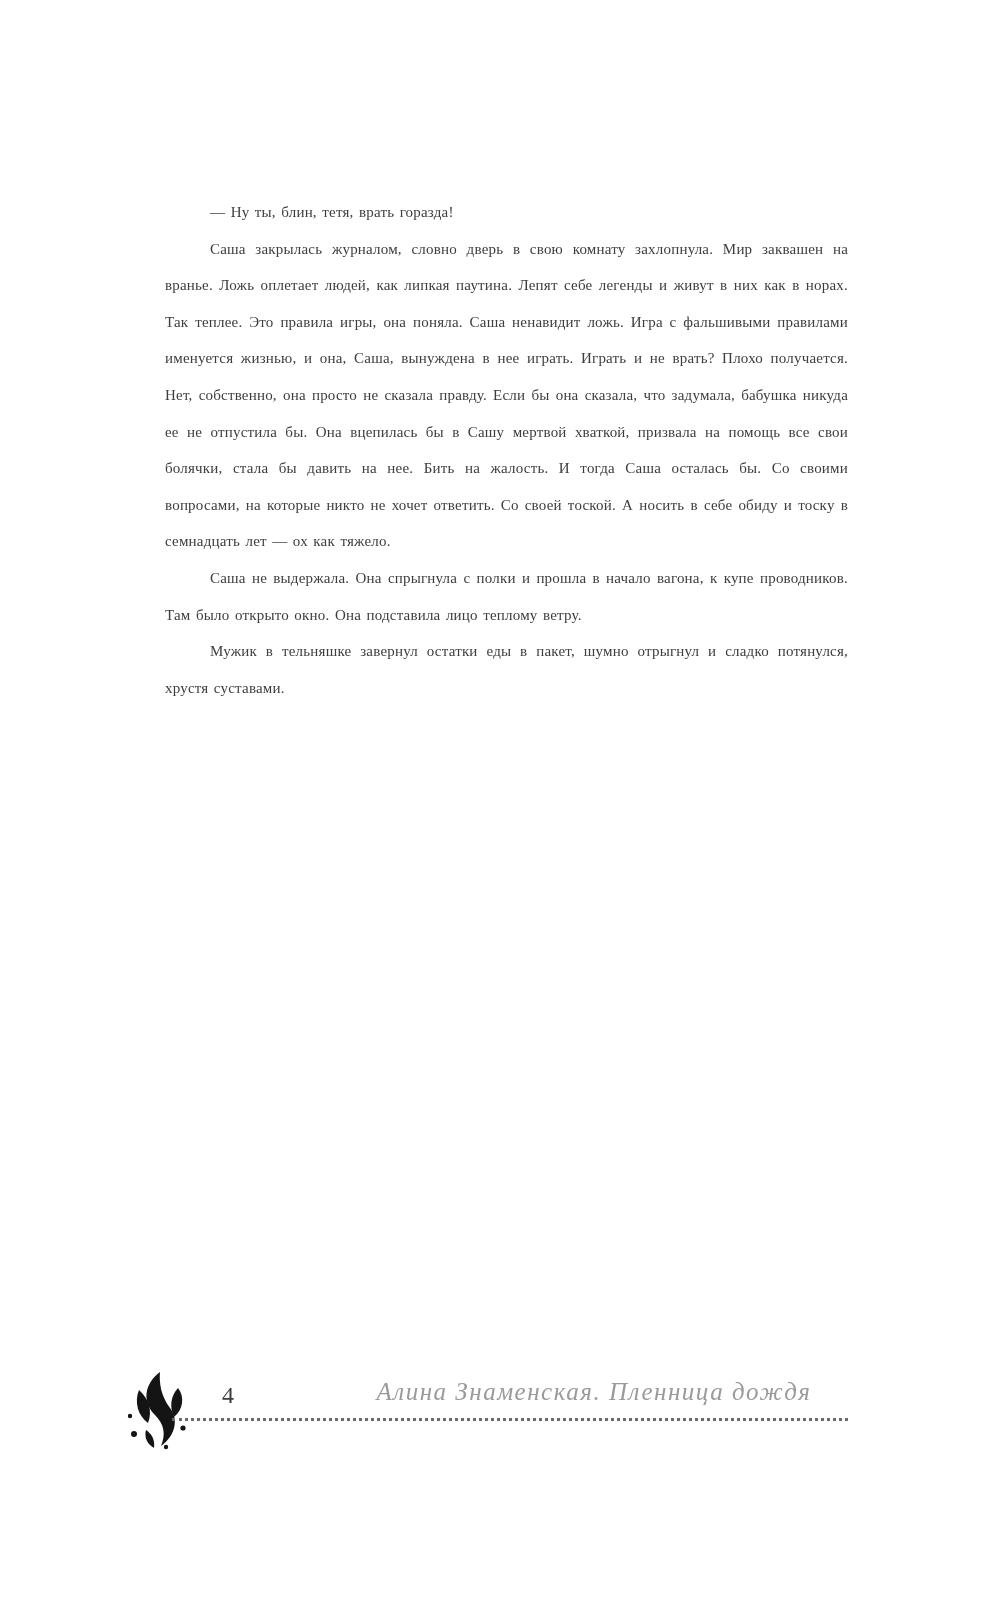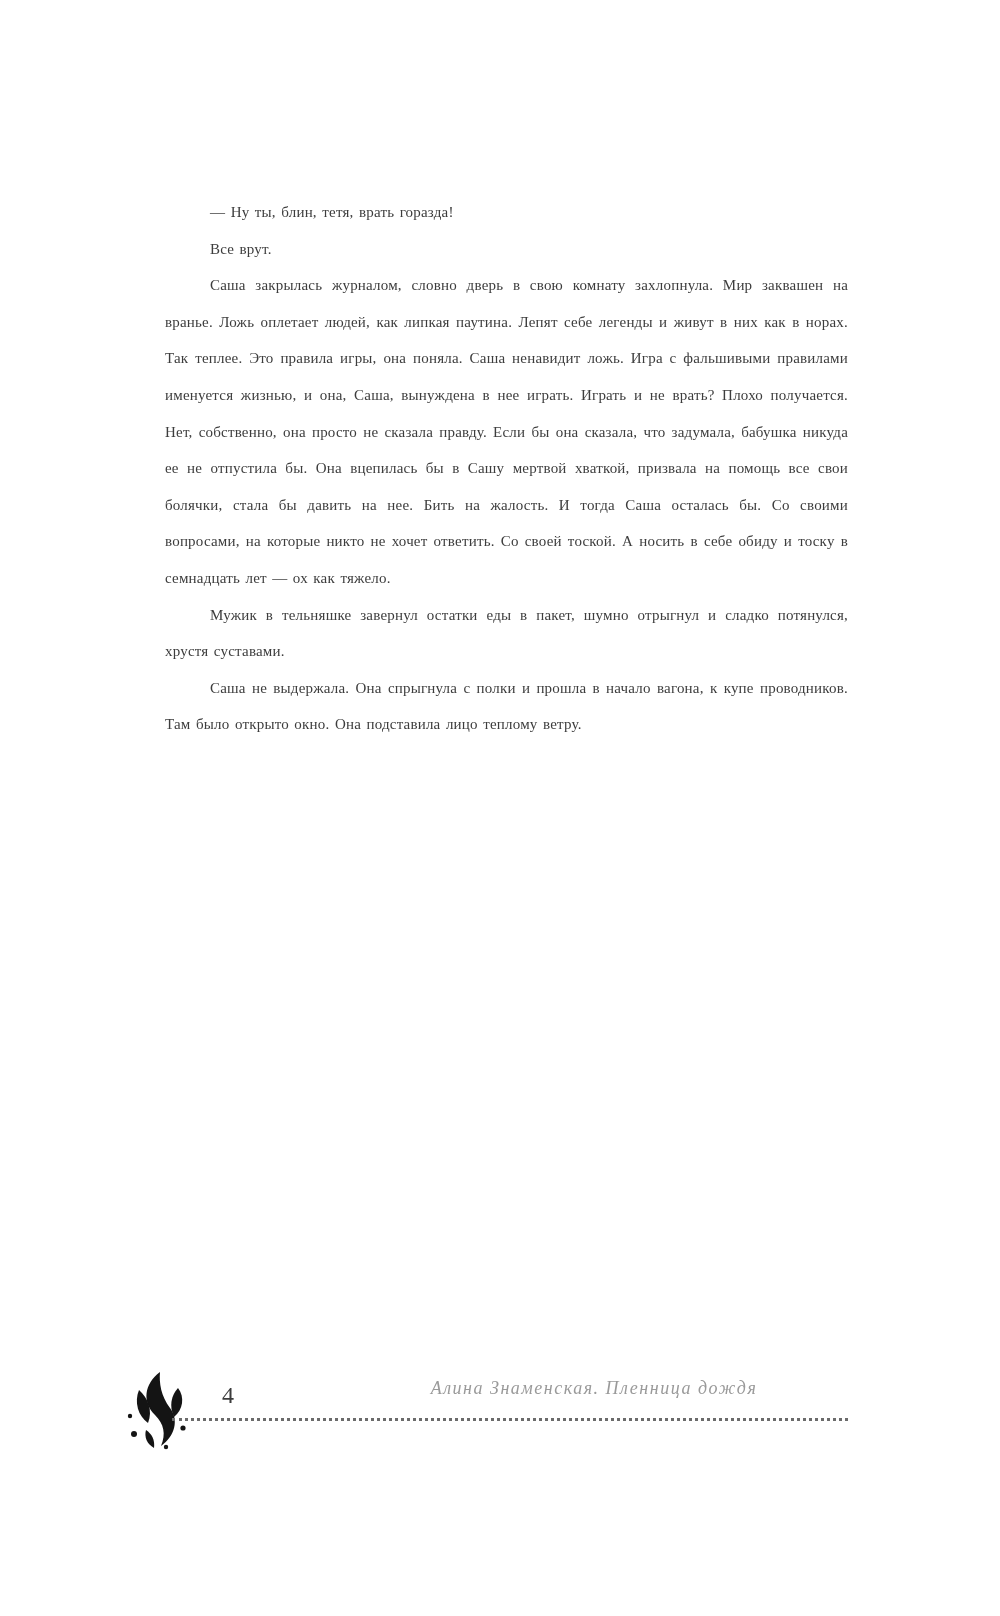--- a/index.html
+++ b/index.html
@@ -57,45 +57,44 @@
     font-size: 24px;
     color: #3d3d3d;
   }
   .running-title {
     position: absolute;
     left: 340px;
     width: 508px;
     top: 16px;
     text-align: center;
     font-style: italic;
-    font-size: 18px;
+    font-size: 25px;
     color: #9a9a9a;
     letter-spacing: 1.5px;
     white-space: nowrap;
   }
   .dotted-rule {
     position: absolute;
     left: 172px;
     top: 56px;
     width: 676px;
     height: 0;
     border-bottom: 3px dotted #6b6b6b;
   }
 </style>
 </head>
 <body>
 
 <div class="page">
 
   <div class="text-block" id="paragraphs">
       <p>— Ну ты, блин, тетя, врать горазда!</p>
-      <p>Все врут.</p>
       <p>Саша закрылась журналом, словно дверь в свою комнату захлопнула. Мир заквашен на вранье. Ложь оплетает людей, как липкая паутина. Лепят себе легенды и живут в них как в норах. Так теплее. Это правила игры, она поняла. Саша ненавидит ложь. Игра с фальшивыми правилами именуется жизнью, и она, Саша, вынуждена в нее играть. Играть и не врать? Плохо получается. Нет, собственно, она просто не сказала правду. Если бы она сказала, что задумала, бабушка никуда ее не отпустила бы. Она вцепилась бы в Сашу мертвой хваткой, призвала на помощь все свои болячки, стала бы давить на нее. Бить на жалость. И тогда Саша осталась бы. Со своими вопросами, на которые никто не хочет ответить. Со своей тоской. А носить в себе обиду и тоску в семнадцать лет — ох как тяжело.</p>
+      <p>Саша не выдержала. Она спрыгнула с полки и прошла в начало вагона, к купе проводников. Там было открыто окно. Она подставила лицо теплому ветру.</p>
       <p>Мужик в тельняшке завернул остатки еды в пакет, шумно отрыгнул и сладко потянулся, хрустя суставами.</p>
-      <p>Саша не выдержала. Она спрыгнула с полки и прошла в начало вагона, к купе проводников. Там было открыто окно. Она подставила лицо теплому ветру.</p>
     </div>
 
   <div class="footer">
 
     <svg class="flourish" viewBox="0 0 64 80" xmlns="http://www.w3.org/2000/svg" aria-hidden="true">
       <g fill="#141414">
         <path d="M34,2 C18,14 16,32 29,45 C38,54 40,64 35,76 C49,66 53,50 44,38 C35,26 33,13 34,2 Z"></path>
         <path d="M13,20 C22,28 27,40 22,53 C12,46 8,32 13,20 Z"></path>
         <path d="M52,18 C45,26 43,36 48,47 C57,40 59,27 52,18 Z"></path>
         <path d="M20,60 C26,64 29,70 28,78 C21,74 18,67 20,60 Z"></path>

